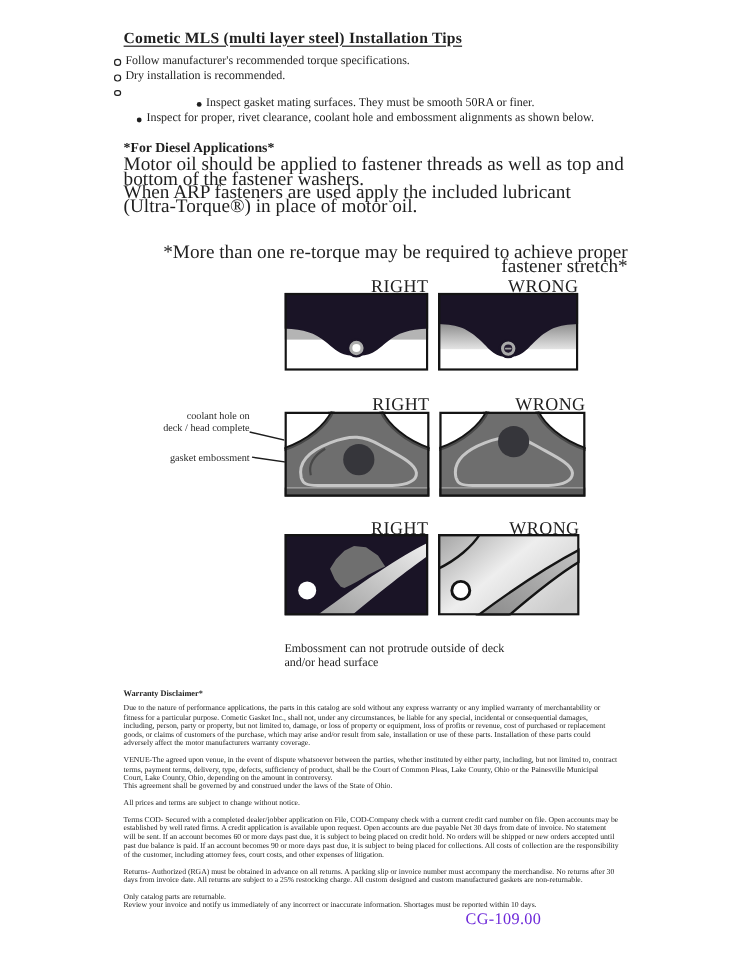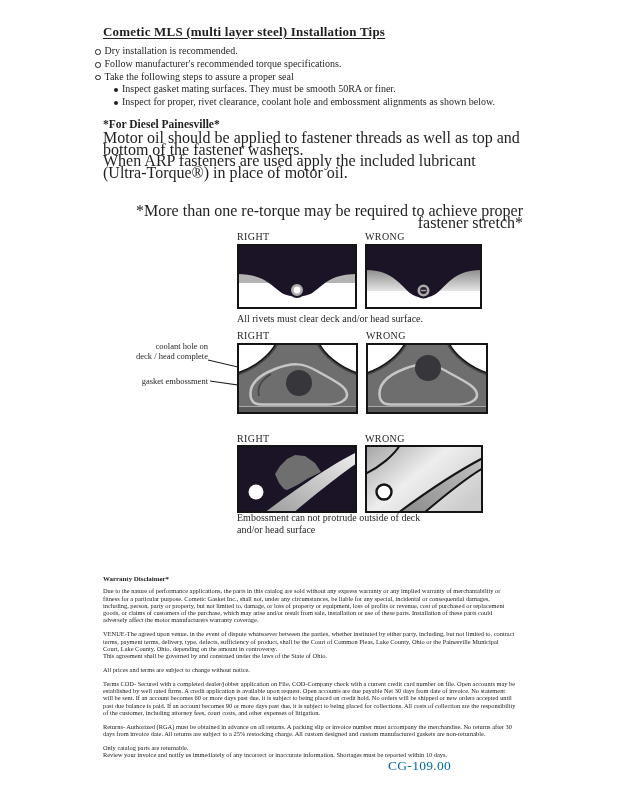--- a/index.html
+++ b/index.html
@@ -11,68 +11,67 @@
   .doc-title {
     position:absolute; left:103px; top:24px;
     font-size:13px; font-weight:bold; letter-spacing:0.2px;
     text-decoration:underline; text-underline-offset:2px;
   }
   .tips { position:absolute; left:95px; top:45px; font-size:10px; }
   .tip-row { display:flex; align-items:flex-start; line-height:12.8px; }
   .tip-row .mk { flex:none; margin-right:4px; margin-top:4.4px; }
   .mk-open { width:3.5px; height:3.5px; border:1px solid #1f1f1f; border-radius:50%; }
   .mk-solid { width:4px; height:4px; background:#1f1f1f; border-radius:50%; margin-top:4.6px; }
-  .sub { margin-left:19px; }
+  .sub { margin-left:19px;justify-content:center; }
   .h2 { position:absolute; left:103px; top:118px; font-size:11.5px; font-weight:bold; }
   .body-p { position:absolute; left:103px; width:420px; font-size:16px; line-height:11.6px; white-space:pre-line; }
   .p1 { top:132px; }
   .p2 { top:164px; }
   .p3 { top:205px;text-align:right; }
-  .dg-label { position:absolute; font-size:10px; letter-spacing:0.4px; text-align:left; }
+  .dg-label { position:absolute; font-size:15px; letter-spacing:0.4px; text-align:right; }
   .dg-box { position:absolute; line-height:0; }
   .dg-box svg { display:block; }
   .caption { position:absolute; font-size:10px; line-height:11.5px; white-space:pre-line; }
   .small-label { position:absolute; width:112px; left:96px; font-size:8.5px; line-height:10px; text-align:right; white-space:pre-line; }
   .leader { position:absolute; left:200px; top:354px; pointer-events:none; }
   .disclaimer { position:absolute; left:103px; top:575px; width:413px; font-size:6.4px; line-height:7.3px; color:#222; }
   .disclaimer .dh { font-size:6.9px; font-weight:bold; margin:0 0 5px 0; }
   .disclaimer p { margin:0 0 6.5px 0; white-space:pre-line; }
-  .page-code { position:absolute; left:388px; top:758px; font-size:13.5px; letter-spacing:0.3px; color:#0369a1; }
+  .page-code { position:absolute; left:388px; top:758px; font-size:13.5px; letter-spacing:0.3px; color:#6d28d9; }
 </style>
 </head>
 <body>
 
 <div class="page">
 
   <div class="doc-title">Cometic MLS (multi layer steel) Installation Tips</div>
 
   <div class="tips">
     <div class="tip-row">
       <span class="mk mk-open"></span>
-      <span>Dry installation is recommended.</span>
+      <span>Follow manufacturer's recommended torque specifications.</span>
     </div>
     <div class="tip-row">
       <span class="mk mk-open"></span>
-      <span>Follow manufacturer's recommended torque specifications.</span>
+      <span>Dry installation is recommended.</span>
     </div>
     <div class="tip-row">
       <span class="mk mk-open"></span>
-      <span>Take the following steps to assure a proper seal</span>
     </div>
     <div class="tip-row sub">
       <span class="mk mk-solid"></span>
       <span>Inspect gasket mating surfaces.  They must be smooth 50RA or finer.</span>
     </div>
     <div class="tip-row sub">
       <span class="mk mk-solid"></span>
       <span>Inspect for proper, rivet clearance, coolant hole and embossment alignments as shown below.</span>
     </div>
   </div>
 
-  <div class="h2">*For Diesel Painesville*</div>
+  <div class="h2">*For Diesel Applications*</div>
   <div class="body-p p1">Motor oil should be applied to fastener threads as well as top and bottom of the fastener washers.
 When ARP fasteners are used apply the included lubricant (Ultra-Torque®) in place of motor oil.</div>
   <div class="body-p p3">*More than one re-torque may be required to achieve proper fastener stretch*</div>
 
   <div class="dg-label" style="left:237px;top:231px;width:120px;">RIGHT</div>
   <div class="dg-label" style="left:365px;top:231px;width:117px;">WRONG</div>
 
   <div class="dg-box" style="left:237px;top:244px;">
     <svg width="120" height="65" viewBox="0 0 120 65">
       <rect width="120" height="65" fill="#ffffff"></rect>
@@ -93,21 +92,20 @@
       </defs>
       <rect width="117" height="65" fill="#ffffff"></rect>
       <rect x="0" y="26" width="117" height="21" fill="url(#gw1)"></rect>
       <path d="M0 0 H117 V26 C99 26.5 92 30.5 83 38.5 C74 46.5 71 53.5 58.5 53.5 C46 53.5 43 46.5 34 38.5 C25 30.5 18 26.5 0 26 Z" fill="#1a1426"></path>
       <circle cx="58.5" cy="46.5" r="7" fill="#aaaaaa" stroke="#1a1426" stroke-width="2"></circle>
       <circle cx="58.5" cy="46.5" r="3.4" fill="#241c31"></circle>
       <rect x="55.7" y="45.7" width="5.6" height="1.6" rx="0.8" fill="#9f9f9f"></rect>
       <rect x="1" y="1" width="115" height="63" fill="none" stroke="#141414" stroke-width="2"></rect>
     </svg>
   </div>
-  <div class="caption" style="left:237px;top:313px;">All rivets must clear deck and/or head surface.</div>
 
   <div class="dg-label" style="left:237px;top:330px;width:121px;">RIGHT</div>
   <div class="dg-label" style="left:366px;top:330px;width:122px;">WRONG</div>
 
   <div class="small-label" style="top:341px;">coolant hole on
 deck / head complete</div>
   <div class="small-label" style="top:376px;text-align:right;">gasket embossment</div>
   <svg class="leader" width="102" height="42" viewBox="0 0 102 42">
     <line x1="8" y1="6" x2="98" y2="27" stroke="#1d1d1d" stroke-width="1.1"></line>
     <line x1="10" y1="27" x2="66" y2="35" stroke="#1d1d1d" stroke-width="1.1"></line>
@@ -174,21 +172,21 @@
             <stop offset="1" stop-color="#8a8a8a"></stop>
         </linearGradient>
       </defs>
       <rect width="118" height="68" fill="url(#bgw)"></rect>
       <path d="M35 0 C29 10 15 22 0 29" stroke="#141414" stroke-width="2" fill="none"></path>
       <path d="M118 13 C95 25 64 45 33 68 L59 68 C87 44 108 29 118 23 Z" fill="url(#bandw)" stroke="#141414" stroke-width="2"></path>
       <circle cx="19" cy="47" r="7.5" fill="#ffffff" stroke="#141414" stroke-width="2.4"></circle>
       <rect x="1" y="1" width="116" height="66" fill="none" stroke="#141414" stroke-width="2"></rect>
     </svg>
   </div>
-  <div class="caption" style="left:237px;top:512px;">Embossment can not protrude outside of deck
+  <div class="caption" style="left:237px;top:535px;">Embossment can not protrude outside of deck
 and/or head surface</div>
 
   <div class="disclaimer">
     <div class="dh">Warranty Disclaimer*</div>
     <p>Due to the nature of performance applications, the parts in this catalog are sold without any express warranty or any implied warranty of merchantability or fitness for a particular purpose.  Cometic Gasket Inc., shall not, under any circumstances, be liable for any special, incidental or consequential damages, including, person, party or property, but not limited to, damage, or loss of property or equipment, loss of profits or revenue, cost of purchased or replacement goods, or claims of customers of the purchase, which may arise and/or result from sale, installation or use of these parts.  Installation of these parts could adversely affect the motor manufacturers warranty coverage.</p>
     <p>VENUE-The agreed upon venue, in the event of dispute whatsoever between the parties, whether instituted by either party, including, but not limited to, contract terms, payment terms, delivery, type, defects, sufficiency of product, shall be the Court of Common Pleas, Lake County, Ohio or the Painesville Municipal Court, Lake County, Ohio, depending on the amount in controversy.
 This agreement shall be governed by and construed under the laws of the State of Ohio.</p>
     <p>All prices and terms are subject to change without notice.</p>
     <p>Terms COD- Secured with a completed dealer/jobber application on File, COD-Company check with a current credit card number on file.  Open accounts may be established by well rated firms.  A credit application is available upon request.  Open accounts are due payable Net 30 days from date of invoice.  No statement will be sent.  If an account becomes 60 or more days past due, it is subject to being placed on credit hold.  No orders will be shipped or new orders accepted until past due balance is paid.  If an account becomes 90 or more days past due, it is subject to being placed for collections.  All costs of collection are the responsibility of the customer, including attorney fees, court costs, and other expenses of litigation.</p>
     <p>Returns- Authorized (RGA) must be obtained in advance on all returns.  A packing slip or invoice number must accompany the merchandise.  No returns after 30 days from invoice date.  All returns are subject to a 25% restocking charge.  All custom designed and custom manufactured gaskets are non-returnable.</p>

